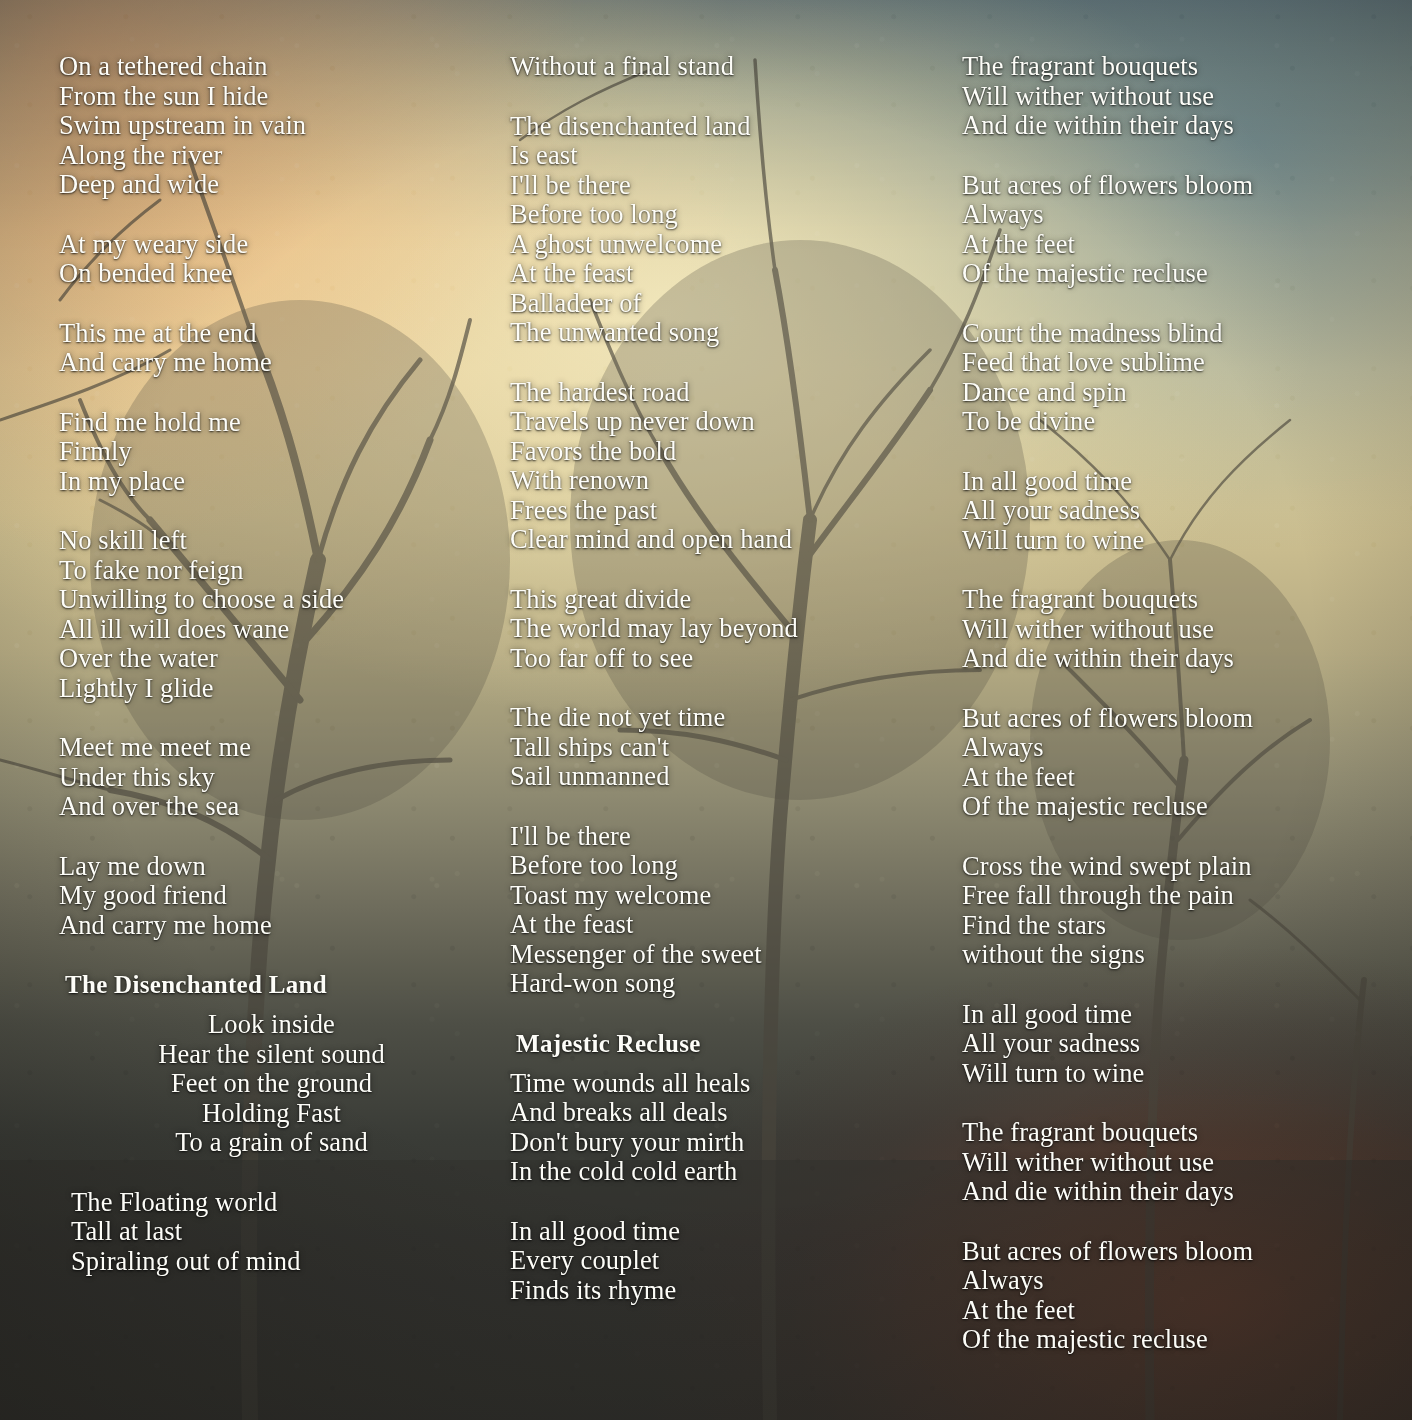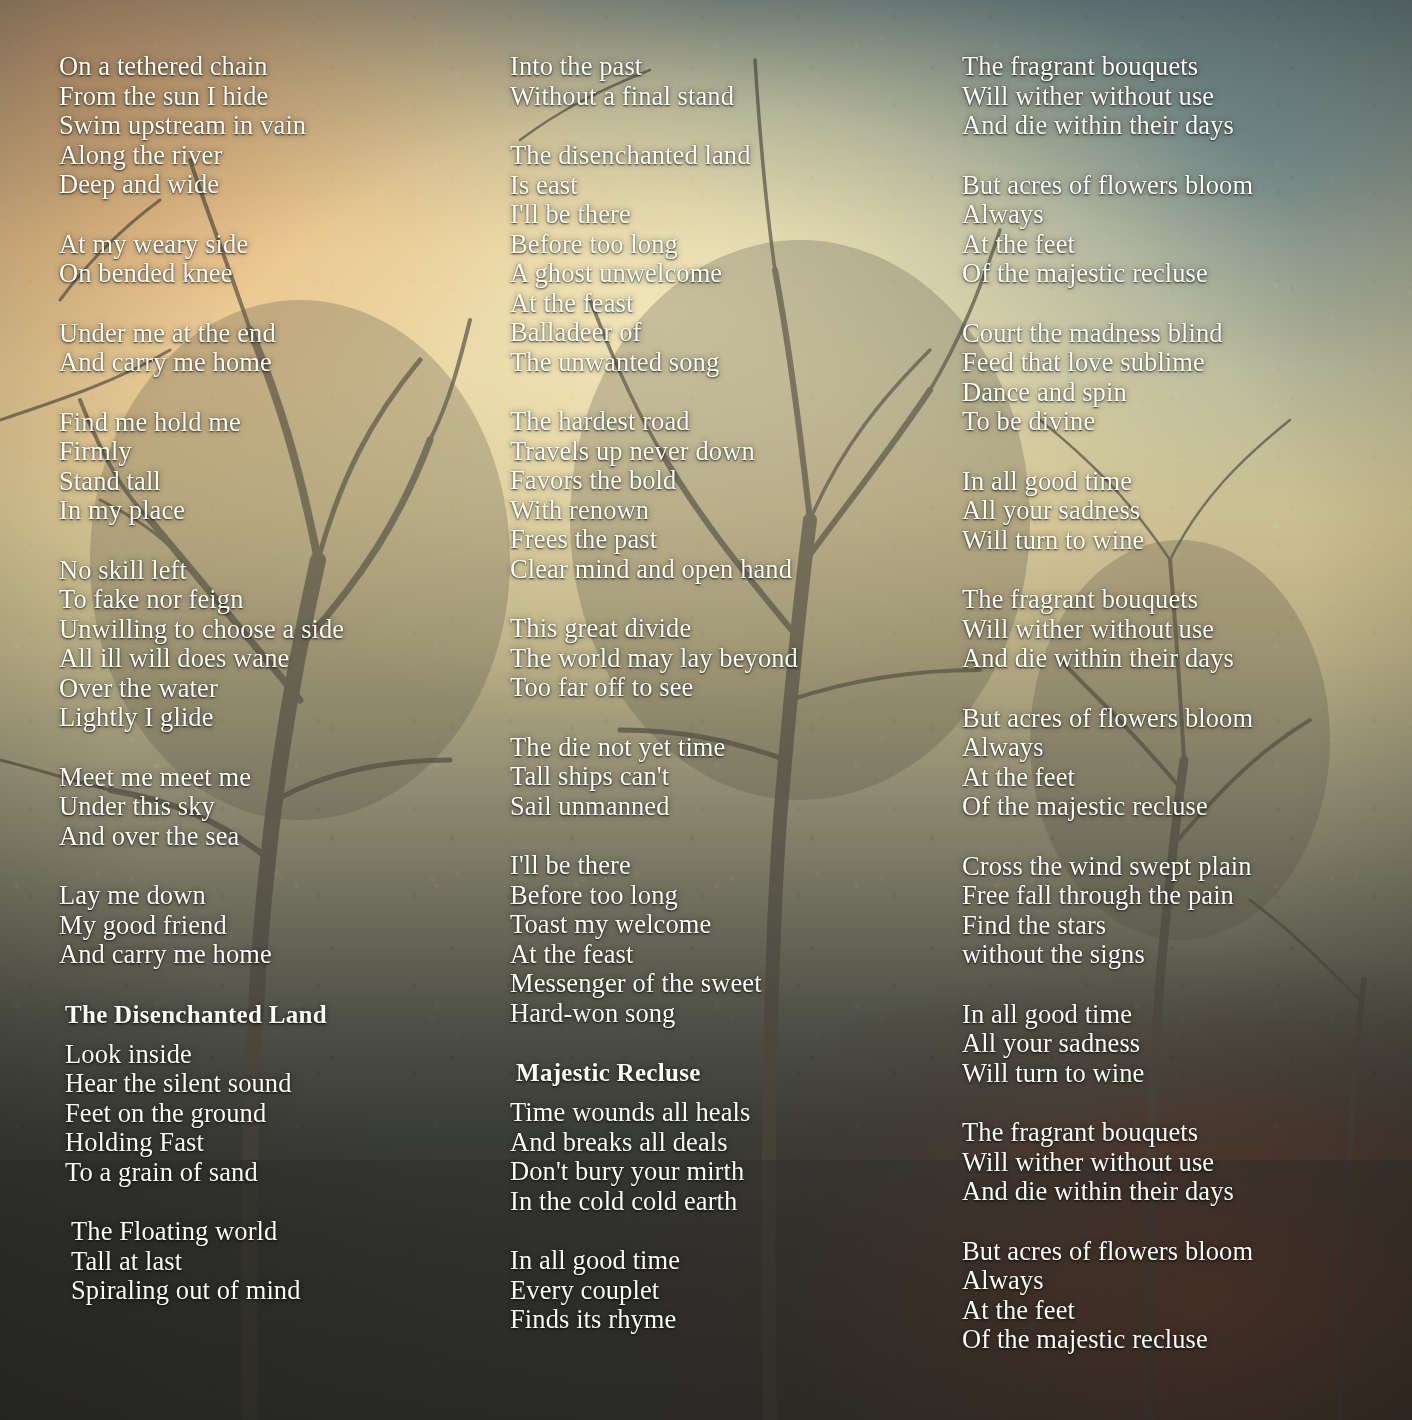--- a/index.html
+++ b/index.html
@@ -100,21 +100,21 @@
     white-space: nowrap;
   }
   .song-title {
     font-weight: bold;
     font-size: 25px;
     line-height: 30px;
     margin: 4px 0 10px 6px;
     letter-spacing: .3px;
     white-space: nowrap;
   }
-  .indent-1 { padding-left: 6px; }
+  .indent-1 { padding-left: 6px; text-align: center; }
   .indent-2 { padding-left: 12px; }
 </style>
 </head>
 <body>
 
 <div id="page">
 
   <div id="bg"></div>
   <div id="bg-noise"></div>
 
@@ -178,28 +178,27 @@
         <div class="line">Along the river</div>
         <div class="line">Deep and wide</div>
       </div>
 
       <div class="stanza">
         <div class="line">At my weary side</div>
         <div class="line">On bended knee</div>
       </div>
 
       <div class="stanza">
-        <div class="line">Under me at the end</div>
+        <div class="line">This me at the end</div>
         <div class="line">And carry me home</div>
       </div>
 
       <div class="stanza">
         <div class="line">Find me hold me</div>
         <div class="line">Firmly</div>
-        <div class="line">Stand tall</div>
         <div class="line">In my place</div>
       </div>
 
       <div class="stanza">
         <div class="line">No skill left</div>
         <div class="line">To fake nor feign</div>
         <div class="line">Unwilling to choose a side</div>
         <div class="line">All ill will does wane</div>
         <div class="line">Over the water</div>
         <div class="line">Lightly I glide</div>
@@ -231,21 +230,20 @@
         <div class="line">The Floating world</div>
         <div class="line">Tall at last</div>
         <div class="line">Spiraling out of mind</div>
       </div>
 
     </div>
 
     <div class="column col-2">
 
       <div class="stanza">
-        <div class="line">Into the past</div>
         <div class="line">Without a final stand</div>
       </div>
 
       <div class="stanza">
         <div class="line">The disenchanted land</div>
         <div class="line">Is east</div>
         <div class="line">I'll be there</div>
         <div class="line">Before too long</div>
         <div class="line">A ghost unwelcome</div>
         <div class="line">At the feast</div>

